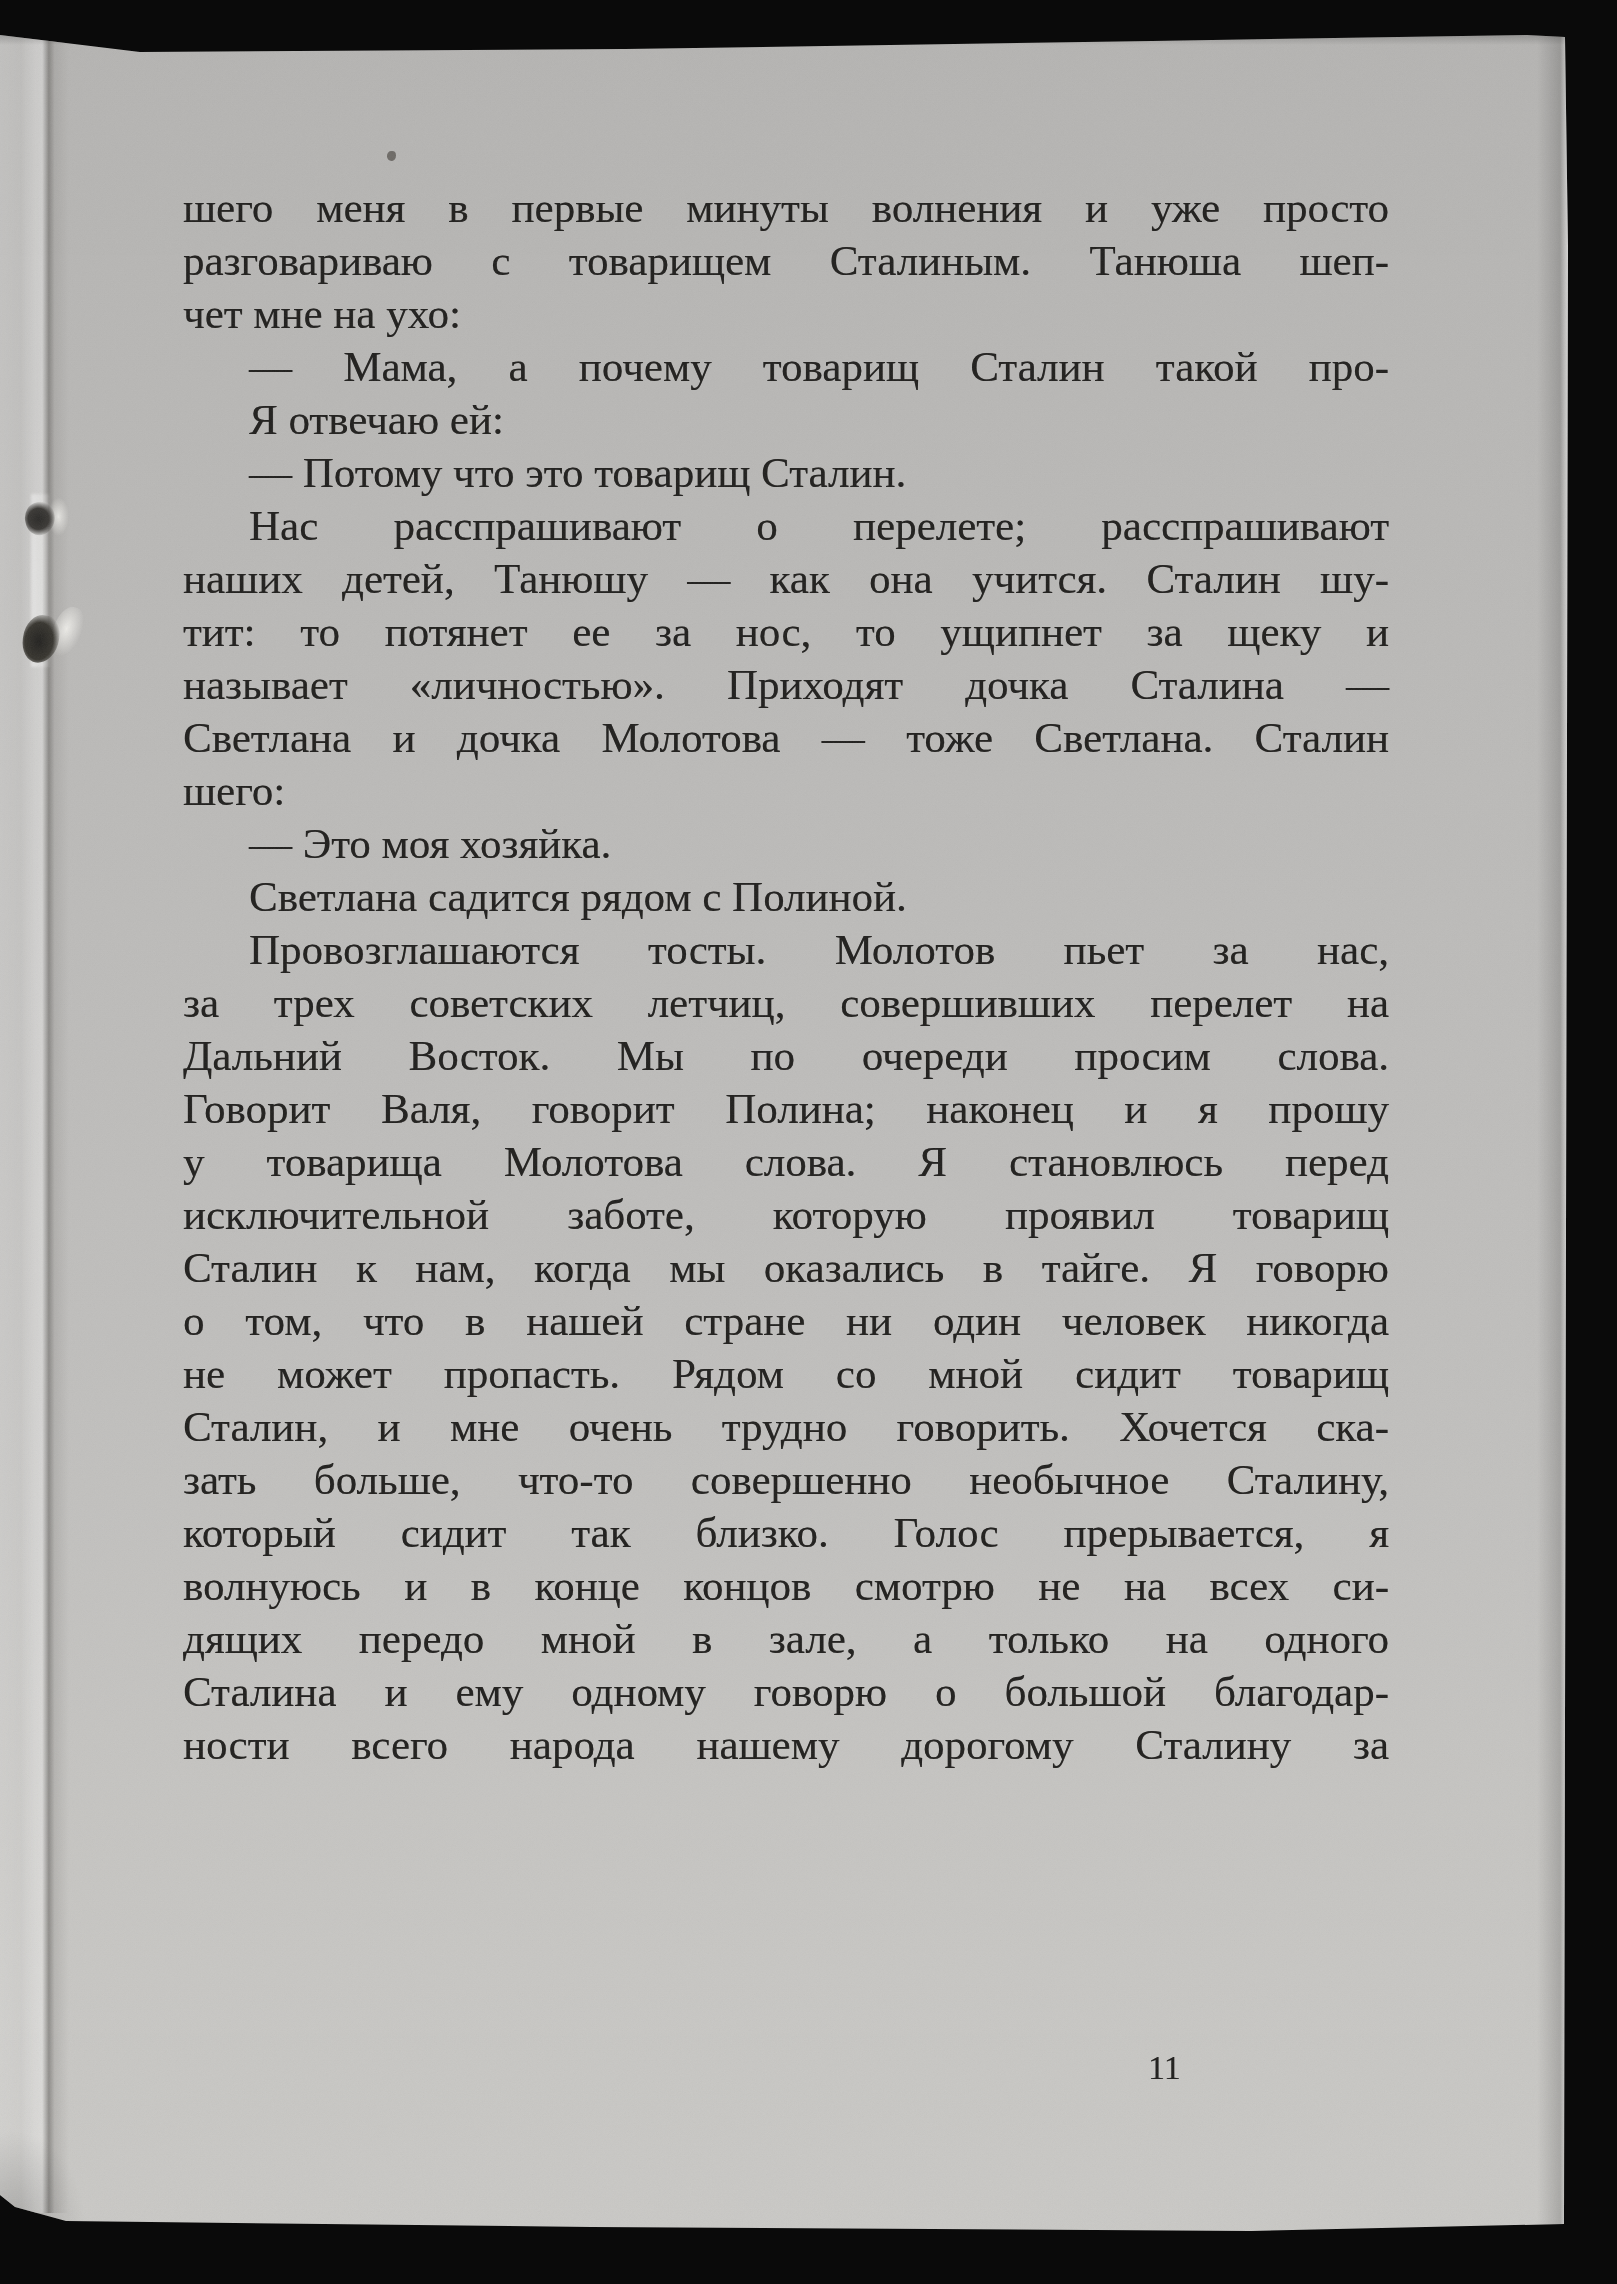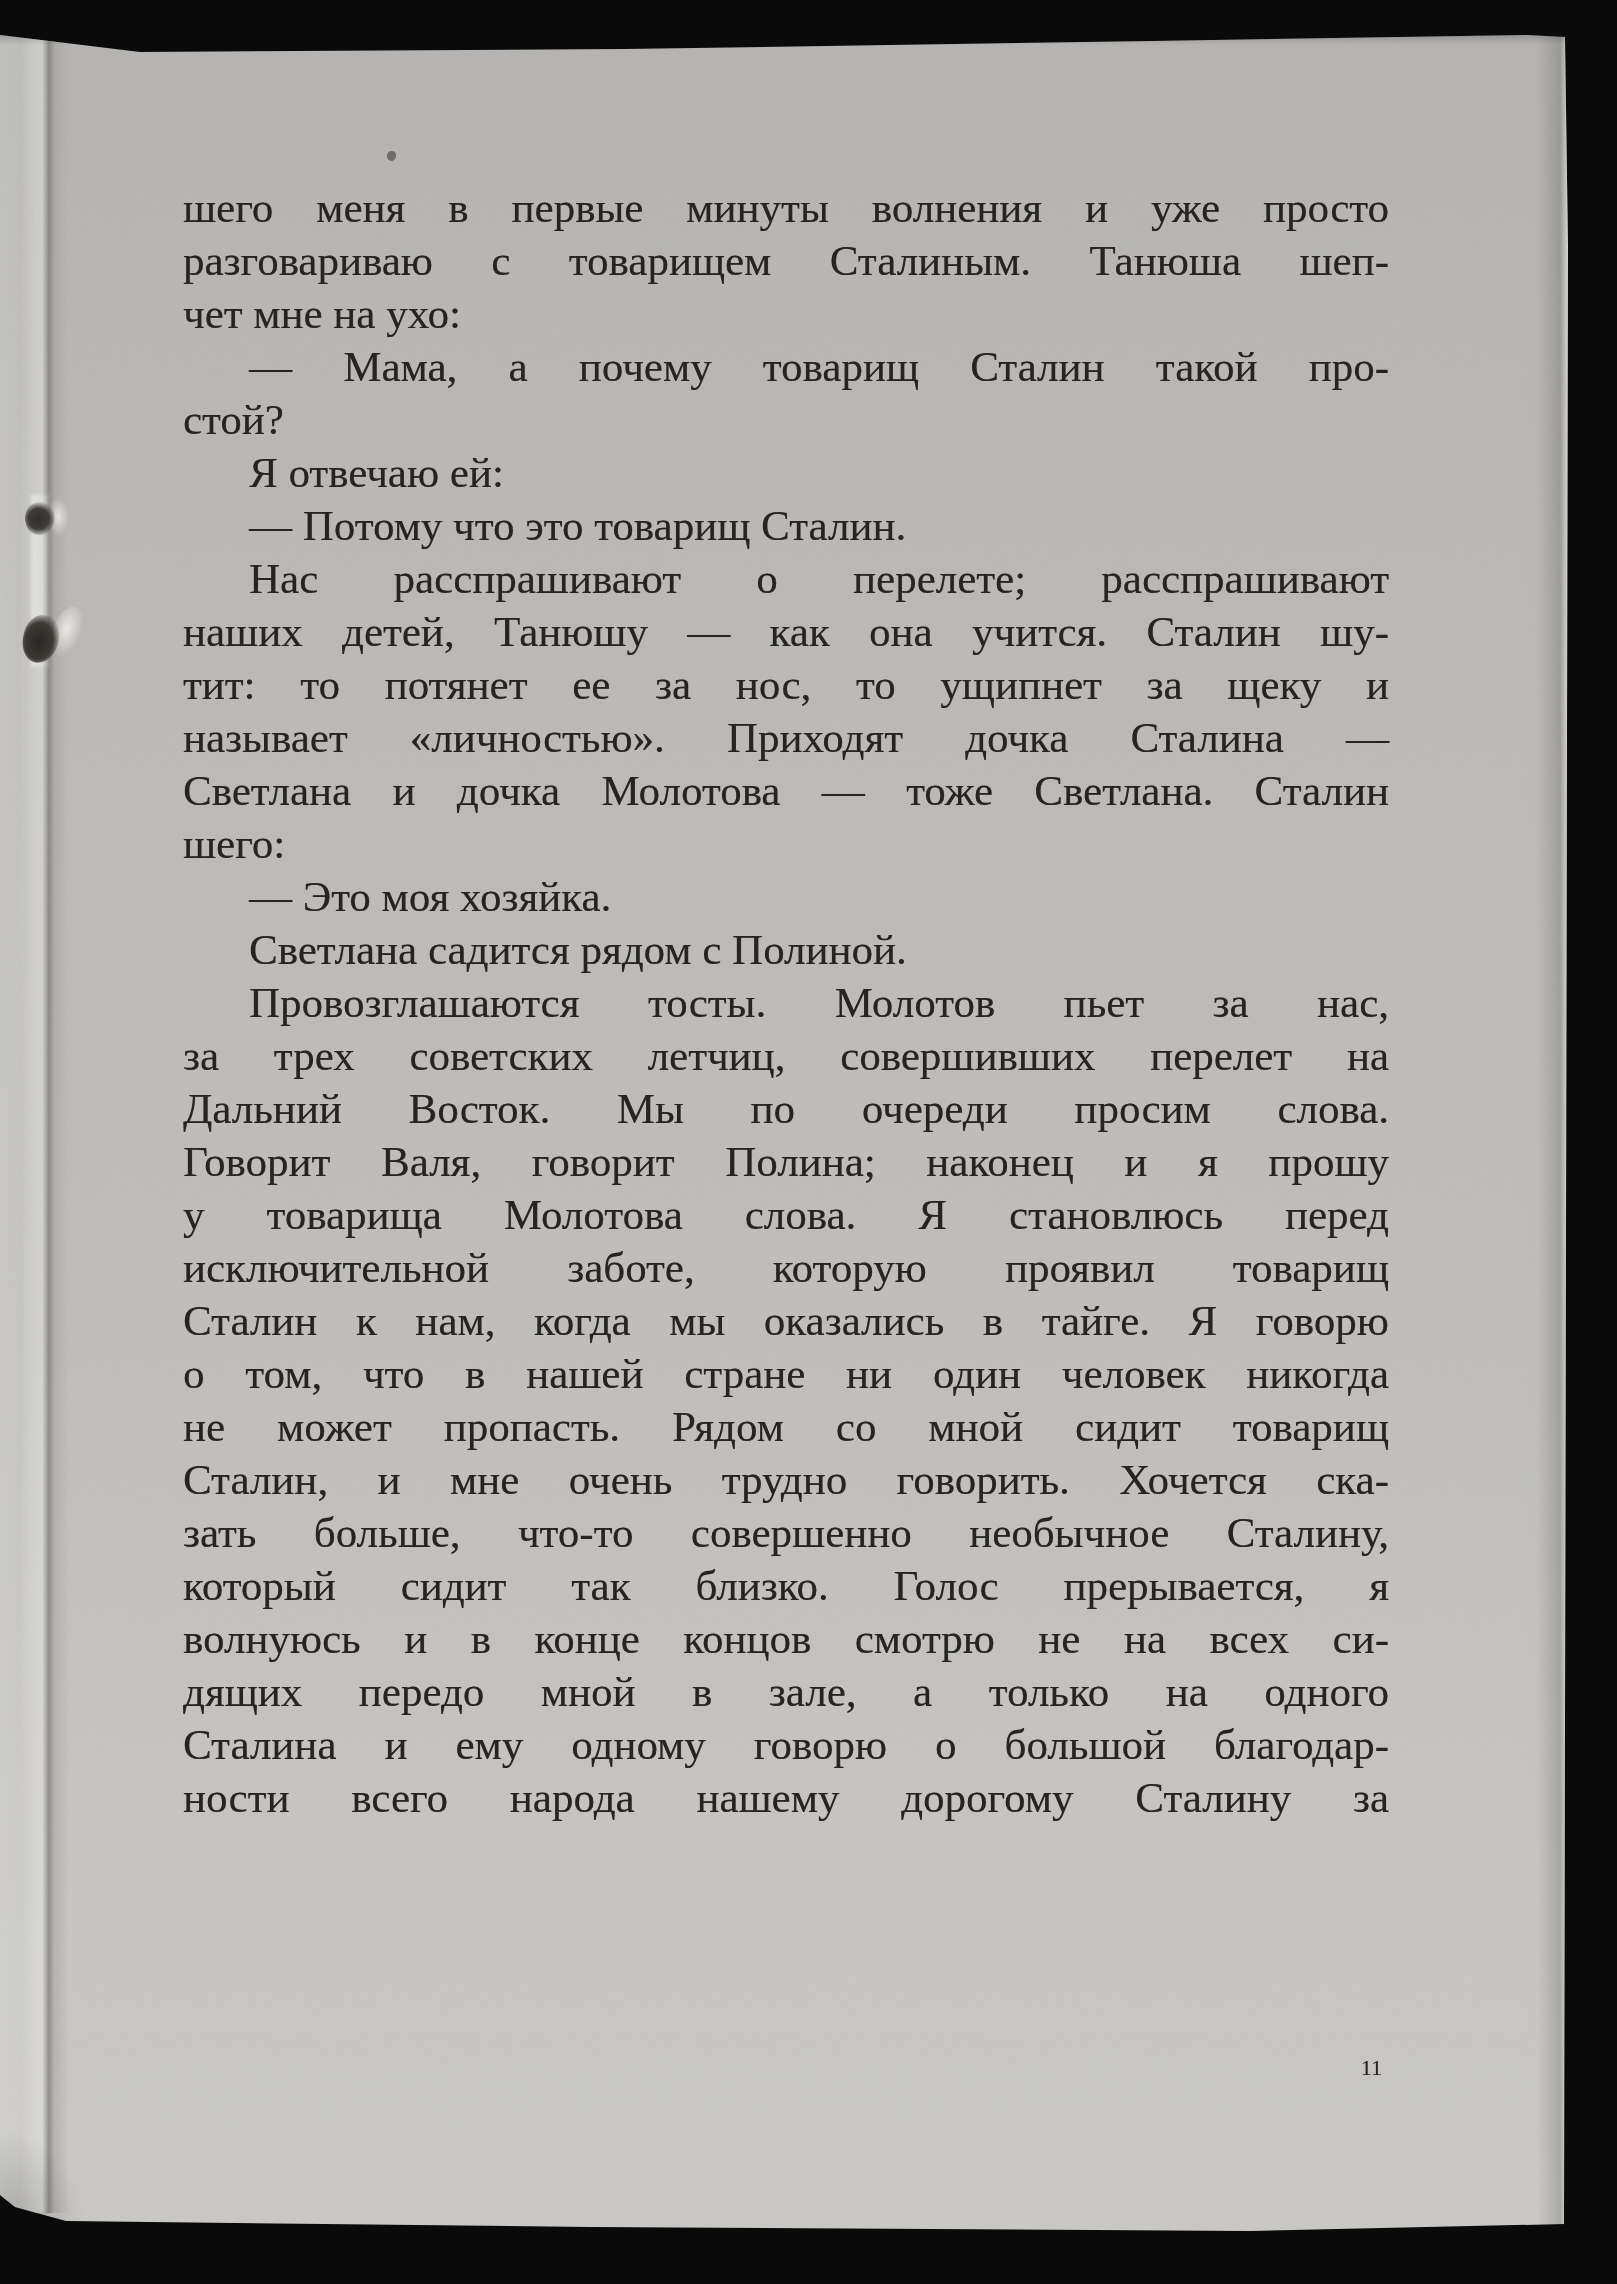--- a/index.html
+++ b/index.html
@@ -72,22 +72,22 @@
   
   .text{
     position:absolute;left:183px;top:181px;width:1206px;
     font-size:43px;color:var(--ink,#201f1d);
     text-shadow:0.2px 0.2px 0.5px rgba(32,31,29,.55);
   }
   .line{height:53px;line-height:53px;white-space:normal;}
   .line.ind{text-indent:66px;}
   .line.j{text-align:justify;text-align-last:justify;}
   .pagenum{
-    position:absolute;right:236px;top:2050px;width:247px;
-    text-align:right;font-size:22px;line-height:35px;
+    position:absolute;right:223px;top:2050px;width:247px;
+    text-align:left;font-size:34px;line-height:35px;
     color:var(--ink,#201f1d);text-shadow:0.2px 0.2px 0.4px rgba(32,31,29,.5);
   }
   .grain{position:absolute;inset:0;opacity:.07;pointer-events:none;}
 </style>
 </head>
 <body>
 
 <div class="page">
   <div class="gutter-light"></div>
   <div class="crease"></div>
@@ -99,21 +99,20 @@
   <div class="right-edge"></div>
   <div class="top-edge-shade"></div>
   <div class="corner-curl"></div>
   <div class="speck"></div>
 
   <div class="text">
       <div class="line j">шего меня в первые минуты волнения и уже просто</div>
       <div class="line j">разговариваю с товарищем Сталиным. Танюша шеп-</div>
       <div class="line">чет мне на ухо:</div>
       <div class="line ind j">— Мама, а почему товарищ Сталин такой про-</div>
-      <div class="line">стой?</div>
       <div class="line ind">Я отвечаю ей:</div>
       <div class="line ind">— Потому что это товарищ Сталин.</div>
       <div class="line ind j">Нас расспрашивают о перелете; расспрашивают</div>
       <div class="line j">наших детей, Танюшу — как она учится. Сталин шу-</div>
       <div class="line j">тит: то потянет ее за нос, то ущипнет за щеку и</div>
       <div class="line j">называет «личностью». Приходят дочка Сталина —</div>
       <div class="line j">Светлана и дочка Молотова — тоже Светлана. Сталин</div>
       <div class="line">шего:</div>
       <div class="line ind">— Это моя хозяйка.</div>
       <div class="line ind">Светлана садится рядом с Полиной.</div>

